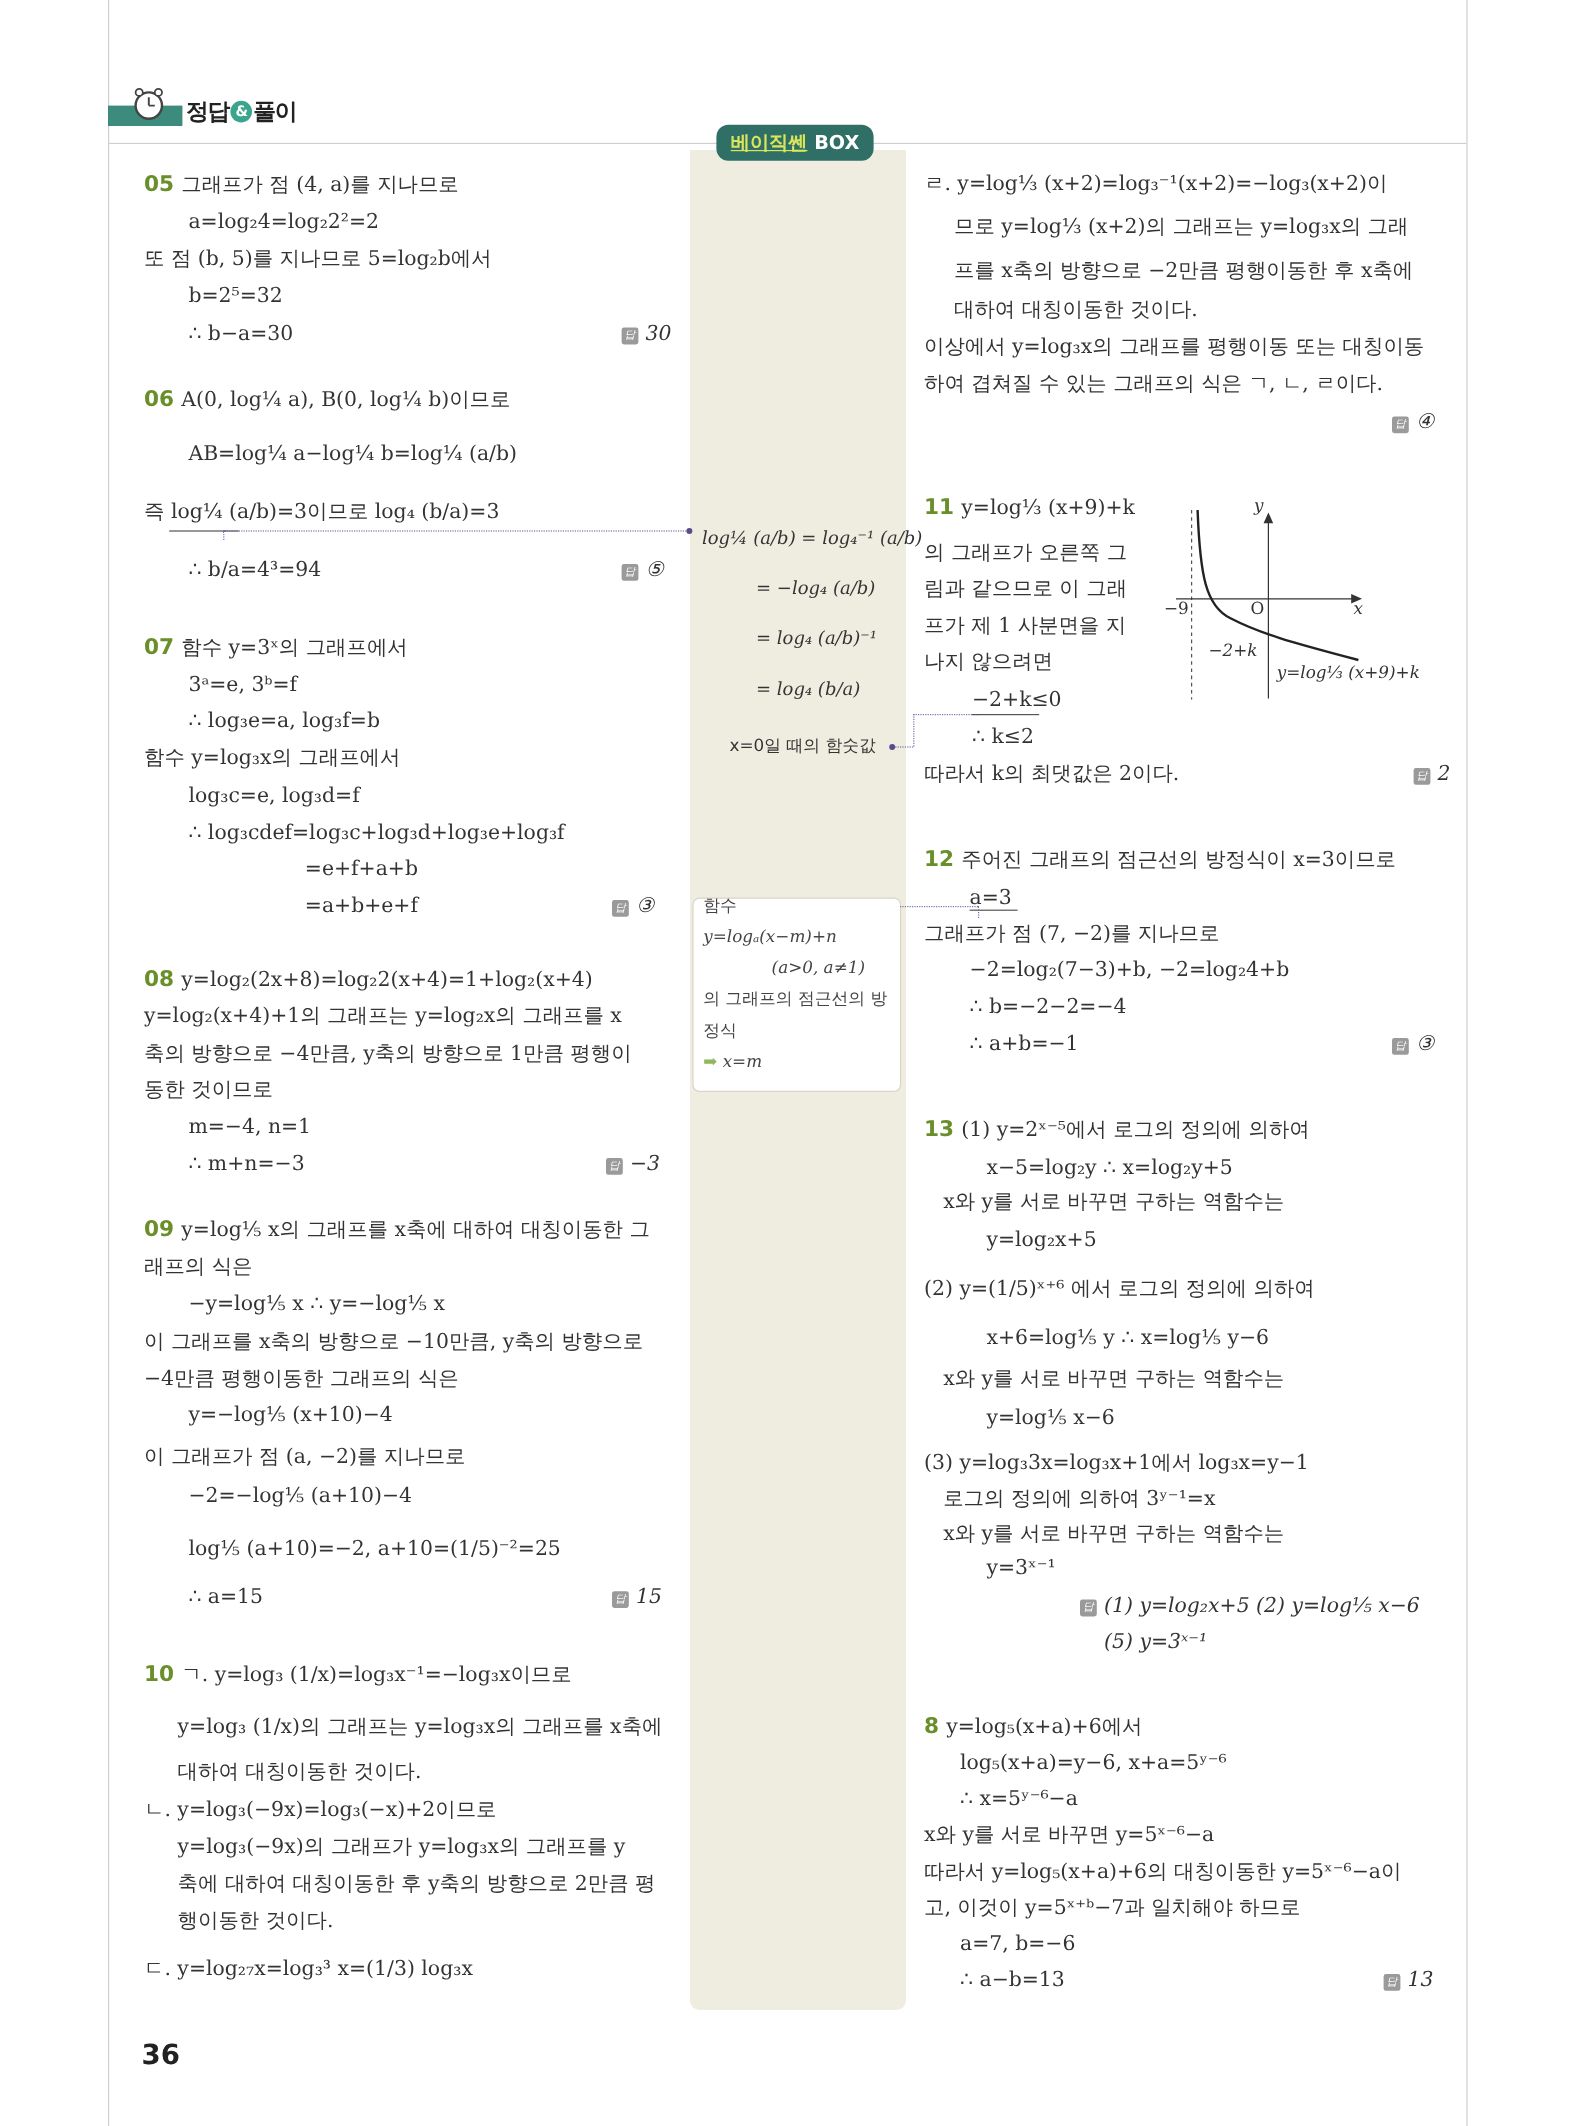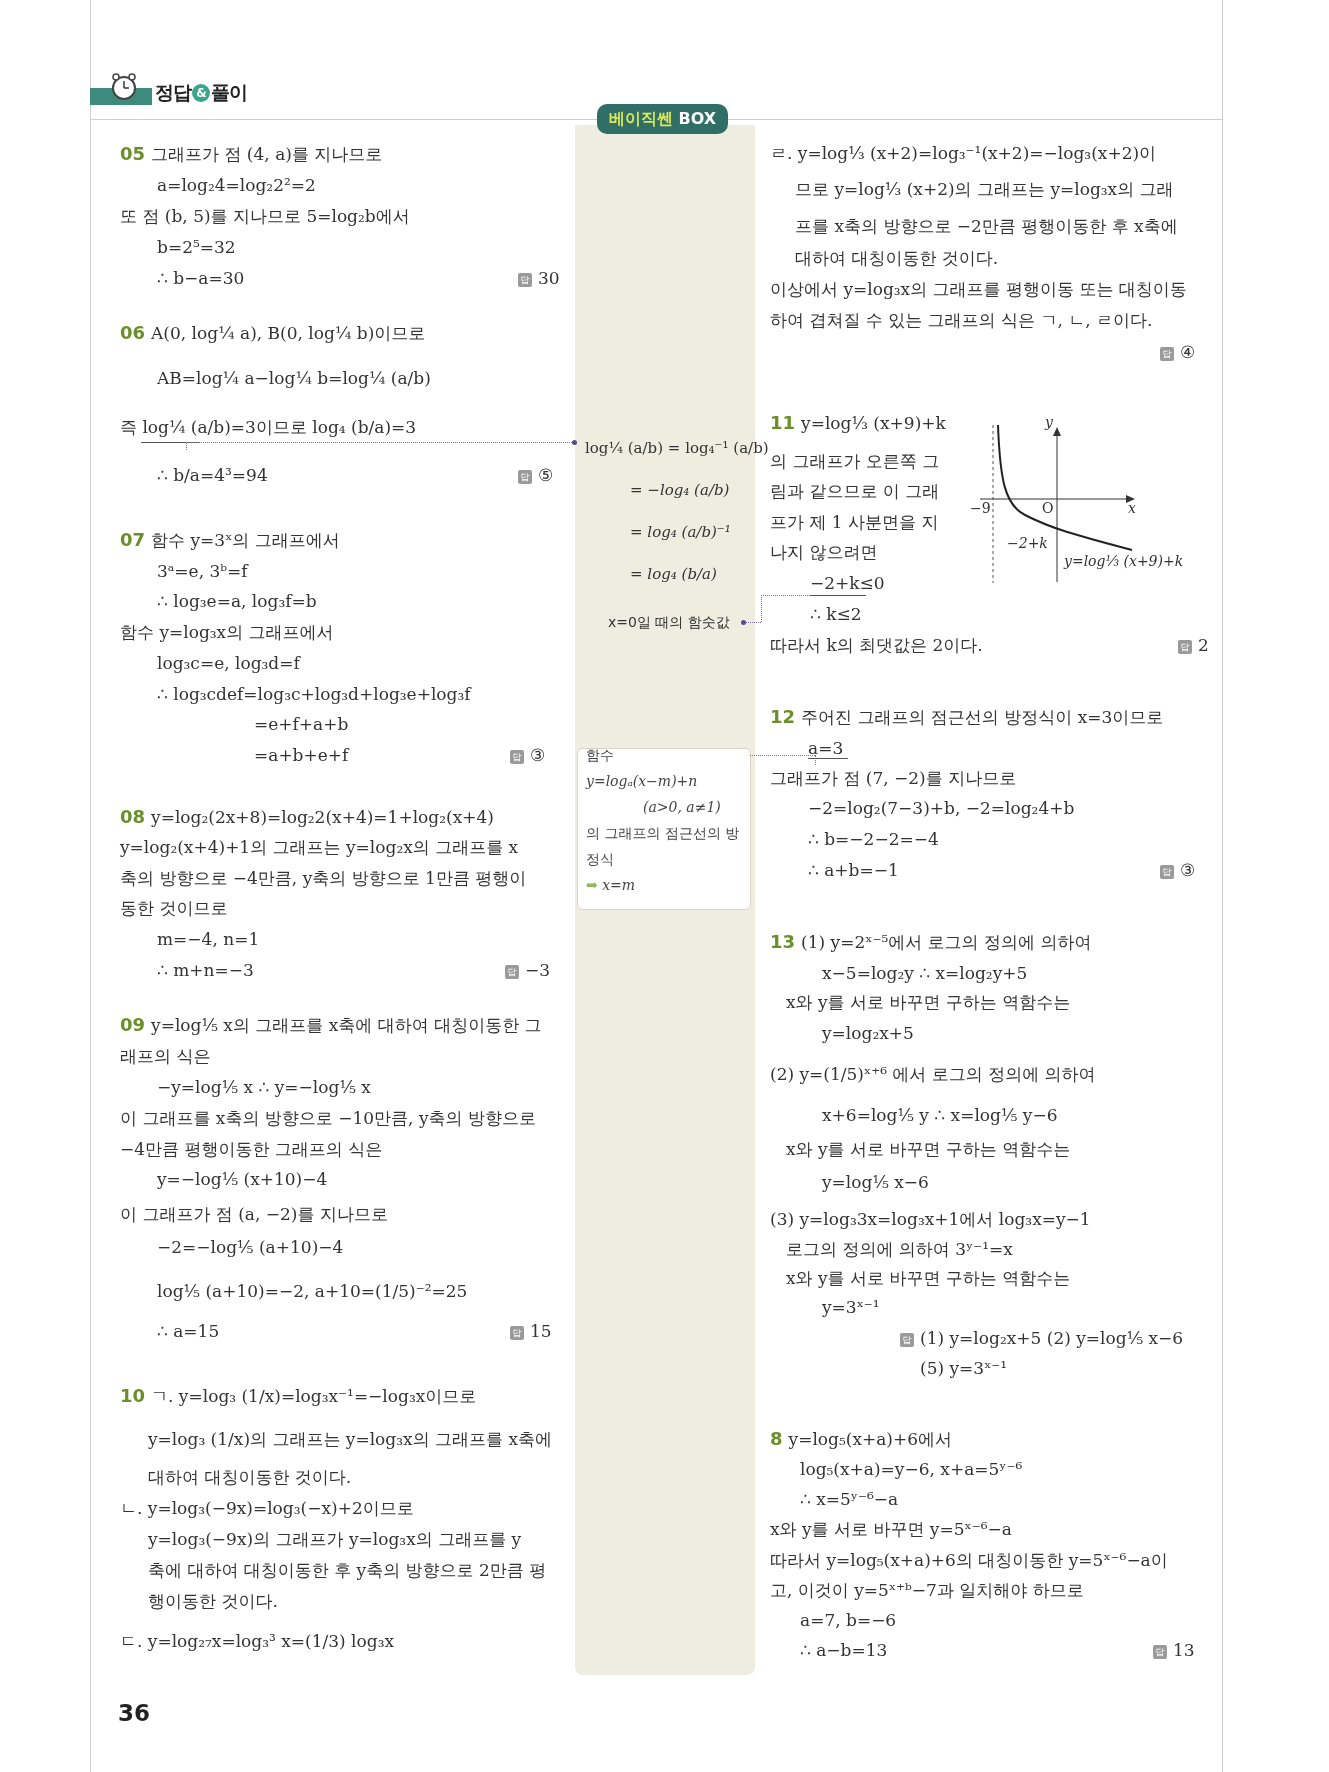--- a/index.html
+++ b/index.html
@@ -7,25 +7,25 @@
        font-family:"DejaVu Serif","Liberation Serif",serif;color:#333;}
   .page-border{position:absolute;top:0;bottom:0;width:1px;background:#cfcfcf;}
   .hdr-line{position:absolute;left:90px;right:107px;top:119px;height:1px;background:#cfcfcf;}
   .hdr-bar{position:absolute;left:90px;top:88px;width:62px;height:17px;background:#3d8b7c;}
   .clock{position:absolute;left:109px;top:72px;width:30px;height:30px;}
   .hdr-title{position:absolute;left:155px;top:80px;font-family:"DejaVu Sans",sans-serif;font-weight:bold;font-size:19px;color:#222;letter-spacing:-1px;}
   .hdr-title .amp{display:inline-block;width:18px;height:18px;border-radius:50%;background:#3aa58d;color:#fff;font-size:12px;text-align:center;line-height:18px;vertical-align:2px;margin:0 1px;}
   .sidebar{position:absolute;left:575px;top:125px;width:180px;height:1550px;background:#efede0;border-radius:0 0 8px 8px;}
   .box-badge{position:absolute;left:597px;top:104px;width:131px;height:30px;border-radius:10px;background:#2f6f66;
        font-family:"DejaVu Sans",sans-serif;font-weight:bold;font-size:16px;text-align:center;line-height:30px;}
-  .box-badge .ko{color:#d9e55b;}
+  .box-badge .ko{color:#d9e55b;text-decoration:underline;}
   .box-badge .en{color:#fff;}
   .ln{position:absolute;white-space:nowrap;font-size:17px;line-height:22px;}
   .num{font-family:"DejaVu Sans",sans-serif;font-weight:bold;color:#6a8f2a;font-size:18px;margin-right:6px;}
-  .ans{position:absolute;white-space:nowrap;font-size:17px;line-height:22px;}
+  .ans{position:absolute;white-space:nowrap;font-size:17px;line-height:22px;font-style:italic;}
   .ans .mk{display:inline-block;width:14px;height:14px;background:#9a9a9a;color:#fff;font-size:9px;line-height:14px;text-align:center;border-radius:2px;vertical-align:1px;margin-right:6px;font-family:"DejaVu Sans",sans-serif;}
   .side{position:absolute;white-space:nowrap;font-size:15px;line-height:20px;color:#333;}
   .tipbox{position:absolute;left:577px;top:748px;width:172px;height:160px;background:#fff;border:1px solid #d9d6c8;border-radius:6px;}
   .tip{position:absolute;white-space:nowrap;font-size:14px;line-height:20px;color:#444;font-family:"DejaVu Sans",sans-serif;}
   .tip.m{font-family:"DejaVu Serif",serif;font-style:italic;}
   .dot{position:absolute;width:5px;height:5px;border-radius:50%;background:#5a4c8c;}
   .dline{position:absolute;border-top:1px dotted #7b6fa8;height:0;}
   .vline{position:absolute;border-left:1px dotted #7b6fa8;width:0;}
   .uline{position:absolute;border-top:1px solid #555;height:0;}
   .pageno{position:absolute;left:118px;top:1700px;font-family:"DejaVu Sans",sans-serif;font-weight:bold;font-size:23px;color:#222;}
@@ -103,21 +103,21 @@
 <div class="ln" style="left:148px;top:1428px">y=log₃ (1/x)의 그래프는 y=log₃x의 그래프를 x축에</div>
 <div class="ln" style="left:148px;top:1466px">대하여 대칭이동한 것이다.</div>
 <div class="ln" style="left:120px;top:1497px">ㄴ. y=log₃(−9x)=log₃(−x)+2이므로</div>
 <div class="ln" style="left:148px;top:1528px">y=log₃(−9x)의 그래프가 y=log₃x의 그래프를 y</div>
 <div class="ln" style="left:148px;top:1559px">축에 대하여 대칭이동한 후 y축의 방향으로 2만큼 평</div>
 <div class="ln" style="left:148px;top:1590px">행이동한 것이다.</div>
 <div class="ln" style="left:120px;top:1630px">ㄷ. y=log₂₇x=log₃³ x=(1/3) log₃x</div>
 
 <div class="pageno">36</div>
 
-<div class="side" style="left:585px;top:438px;">log¼ (a/b) = log₄⁻¹ (a/b)</div>
+<div class="side" style="left:585px;top:438px;font-style:italic">log¼ (a/b) = log₄⁻¹ (a/b)</div>
 <div class="side" style="left:630px;top:480px;font-style:italic">= −log₄ (a/b)</div>
 <div class="side" style="left:630px;top:522px;font-style:italic">= log₄ (a/b)⁻¹</div>
 <div class="side" style="left:630px;top:564px;font-style:italic">= log₄ (b/a)</div>
 
 <div class="side" style="left:608px;top:612px;font-family:'DejaVu Sans',sans-serif;font-size:14px">x=0일 때의 함숫값</div>
 <div class="dot" style="left:741px;top:620px"></div>
 <div class="dline" style="left:746px;top:622px;width:15px"></div>
 <div class="vline" style="left:761px;top:595px;height:27px"></div>
 <div class="dline" style="left:761px;top:595px;width:55px"></div>
 

